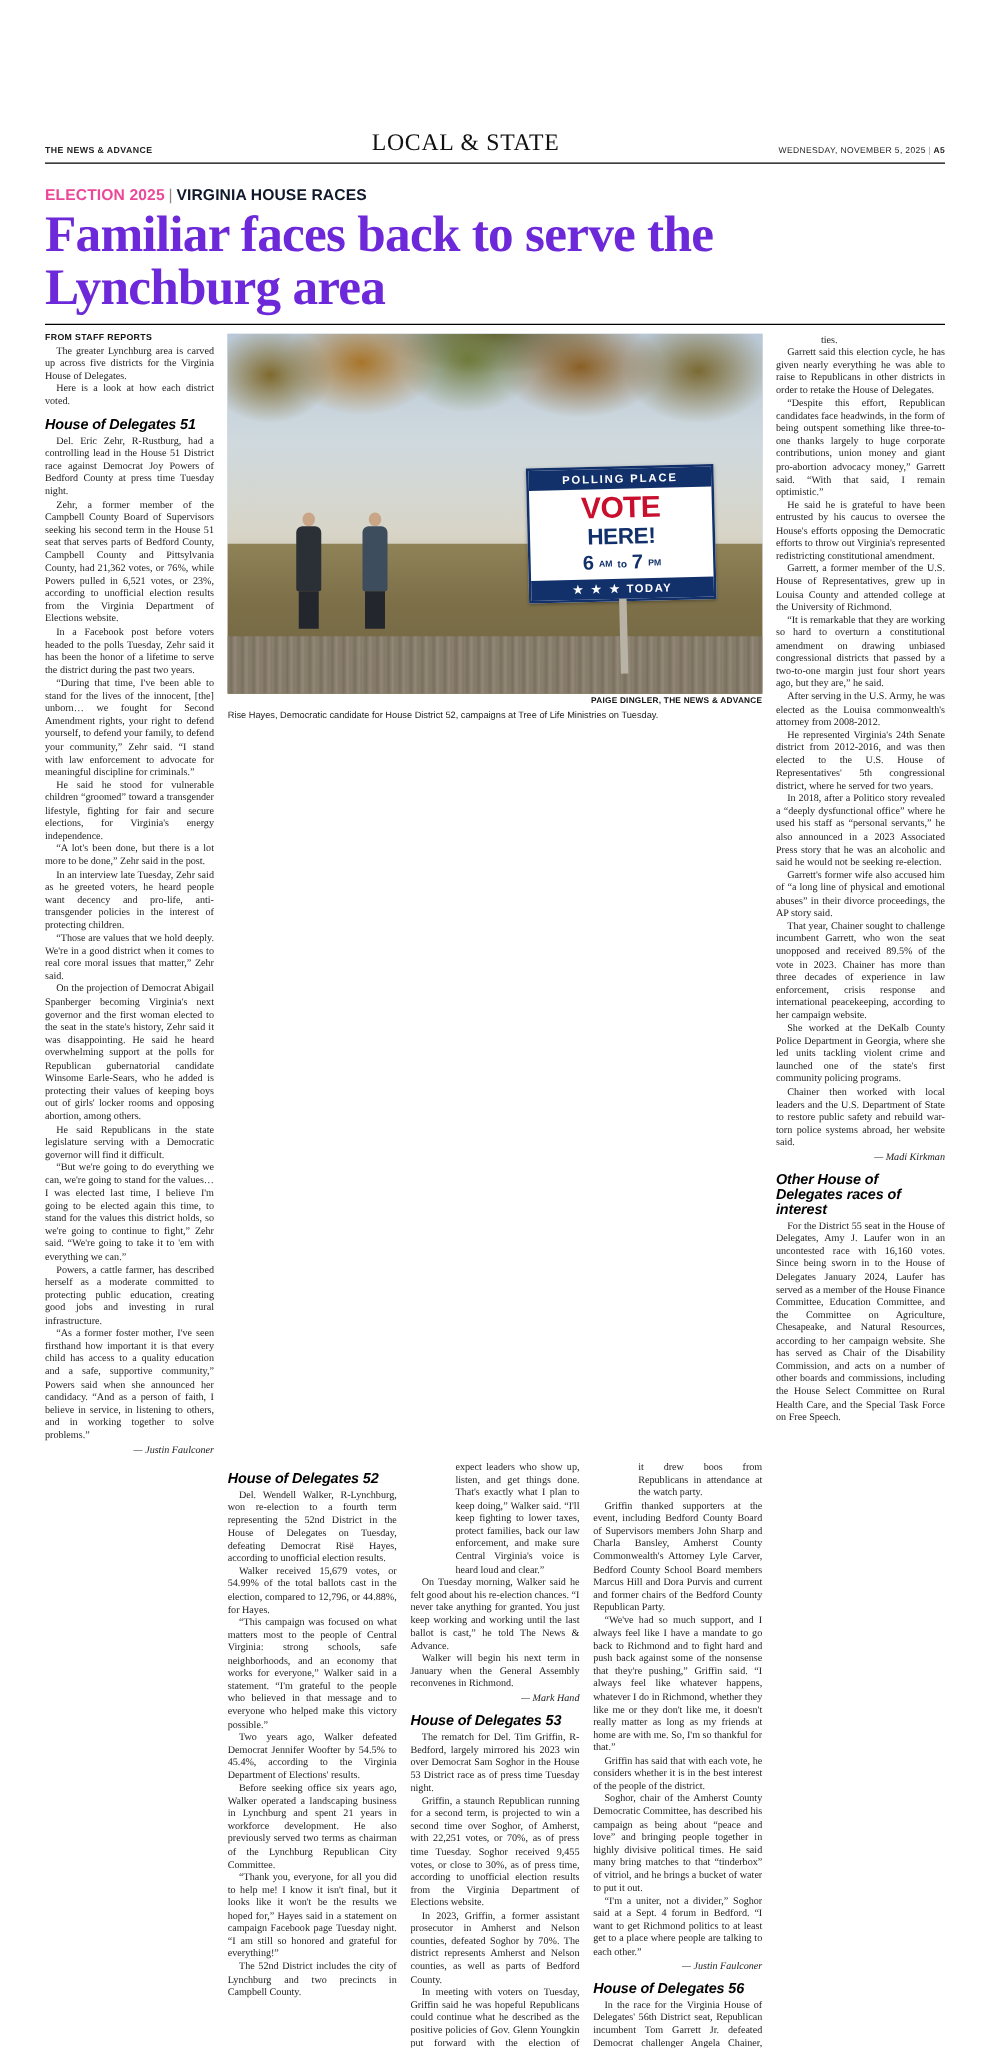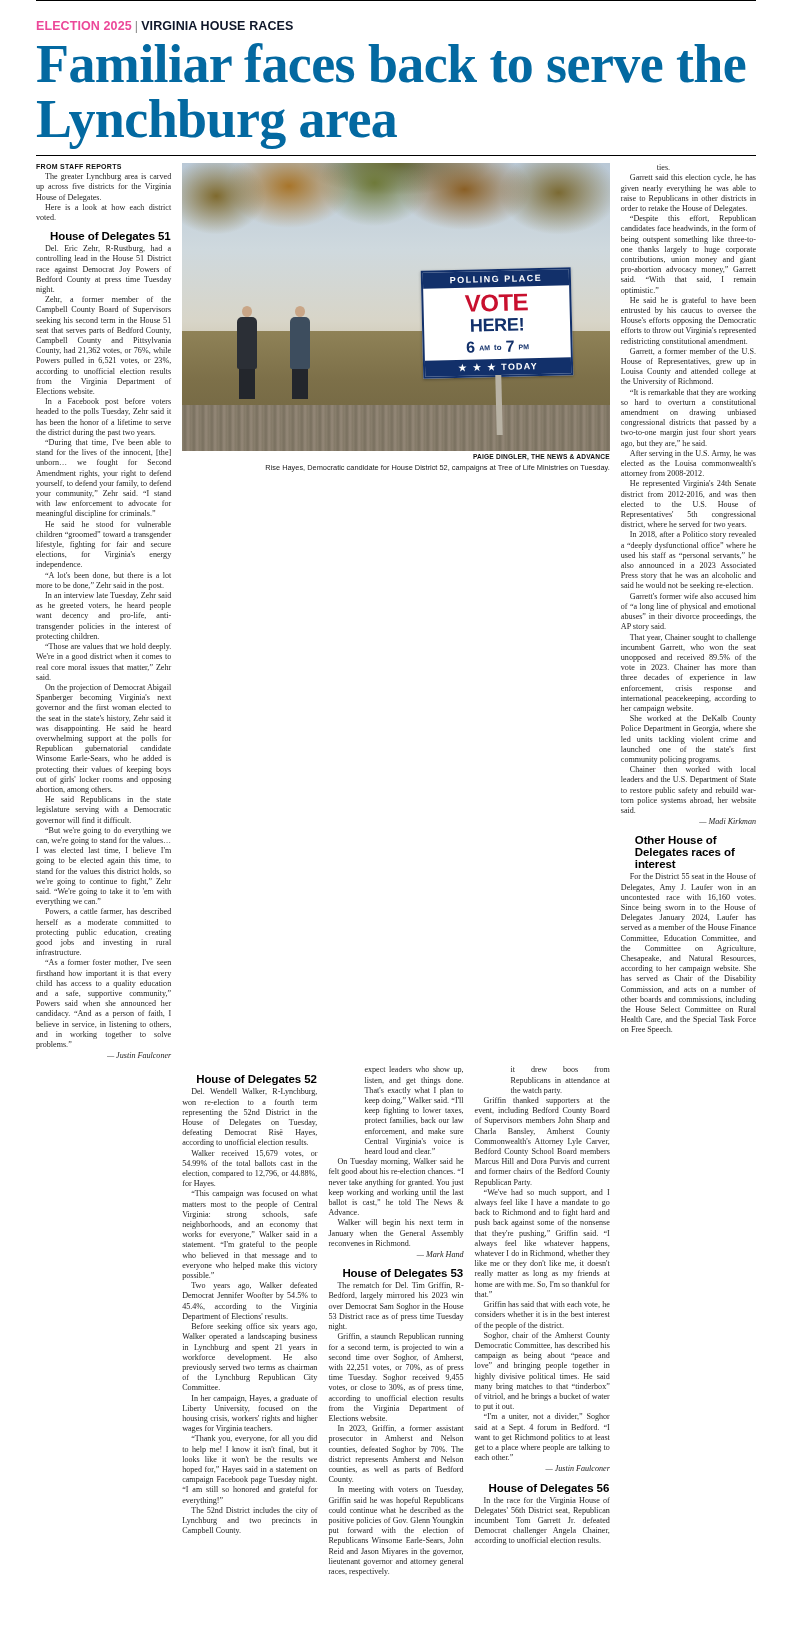--- a/index.html
+++ b/index.html
@@ -43,25 +43,25 @@
     margin-top:18px;
     font-family:"Liberation Sans", sans-serif;
     font-size:12.5px; letter-spacing:.1px;
   }
   .kicker .k-strong { font-weight:800; color:#ec4899; }
   .kicker .k-bar { color:#888; font-weight:400; margin:0 3px; }
   .kicker .k-rest { font-weight:700; color:#0f172a;margin-top:16px; }
   .headline {
     font-family:"Liberation Serif", serif;
     font-weight:700;
-    font-size:54px;
+    font-size:41px;
     line-height:1.02;
     letter-spacing:-0.6px;
     margin-top:4px;
-    color:#0369a1;
+    color:#6d28d9;
   }
   .rule-head { border-top:1px solid #000; margin-top:8px; }
 
   
   .cols {
     display:grid;
     grid-template-columns: repeat(5, 1fr);
     column-gap: 11px;
     margin-top:7px;
   }
@@ -79,21 +79,21 @@
   .body-txt p { margin:0; text-indent:9px; }
   .body-txt p.noind { text-indent:0;padding-left:36px; }
   .byline-tag {
     font-family:"Liberation Sans", sans-serif;
     font-weight:700; font-size:7px; letter-spacing:.3px;
     text-transform:uppercase; margin-bottom:2px; color:#111;
   }
   .subhead {
     font-family:"Liberation Sans", sans-serif;
     font-weight:700; font-size:11.5px; letter-spacing:-.1px;
-    margin:7px 0 2px 14px; color:#000;
+    margin:7px 0 2px 0; color:#000;font-style:italic;
   }
   .subhead.first { margin-top:8px; }
   .signoff {
     text-align:right; font-style:italic; font-size:8.1px;
     font-family:"Liberation Serif", serif; margin-top:1px;
   }
 
   
   .photo-wrap { grid-column: 2 / span 3; }
   .photo {
@@ -147,28 +147,35 @@
     background:#b9b3a5; transform:translateX(-50%); }
 
   .credit {
     font-family:"Liberation Sans", sans-serif;
     font-size:6.6px; font-weight:700; letter-spacing:.2px;
     text-align:right; margin-top:2px; color:#111;
   }
   .credit .cr-name { font-weight:800; }
   .caption {
     font-family:"Liberation Sans", sans-serif;
-    font-size:7.4px; line-height:9px; margin-top:3px; color:#1a1a1a;text-align:right;
+    font-size:7.4px; line-height:9px; margin-top:3px; color:#1a1a1a;
   }
 </style>
 </head>
 <body>
 
 <div class="page">
 
+  <div class="masthead">
+    <div class="mast-left">THE NEWS &amp; ADVANCE</div>
+    <div class="mast-center">LOCAL &amp; STATE</div>
+    <div class="mast-right">
+      <span>WEDNESDAY, NOVEMBER 5, 2025</span><span class="sep">|</span><span class="pg">A5</span>
+    </div>
+  </div>
   <div class="rule-thin"></div>
 
   <div class="kicker">
     <span class="k-strong">ELECTION 2025</span><span class="k-bar">|</span><span class="k-rest">VIRGINIA HOUSE RACES</span>
   </div>
   <div class="headline">Familiar faces back to serve the Lynchburg area</div>
   <div class="rule-head"></div>
 
   <div class="cols">
 
@@ -266,21 +273,20 @@
     <div class="col"></div>
 
     <div class="col">
       <div class="subhead first">House of Delegates 52</div>
       <div class="body-txt">
         <p>Del. Wendell Walker, R-Lynchburg, won re-election to a fourth term representing the 52nd District in the House of Delegates on Tuesday, defeating Democrat Risë Hayes, according to unofficial election results.</p>
         <p>Walker received 15,679 votes, or 54.99% of the total ballots cast in the election, compared to 12,796, or 44.88%, for Hayes.</p>
         <p>“This campaign was focused on what matters most to the people of Central Virginia: strong schools, safe neighborhoods, and an economy that works for everyone,” Walker said in a statement. “I'm grateful to the people who believed in that message and to everyone who helped make this victory possible.”</p>
         <p>Two years ago, Walker defeated Democrat Jennifer Woofter by 54.5% to 45.4%, according to the Virginia Department of Elections' results.</p>
         <p>Before seeking office six years ago, Walker operated a landscaping business in Lynchburg and spent 21 years in workforce development. He also previously served two terms as chairman of the Lynchburg Republican City Committee.</p>
-        <p>In her campaign, Hayes, a graduate of Liberty University, focused on the housing crisis, workers' rights and higher wages for Virginia teachers.</p>
         <p>“Thank you, everyone, for all you did to help me! I know it isn't final, but it looks like it won't be the results we hoped for,” Hayes said in a statement on campaign Facebook page Tuesday night. “I am still so honored and grateful for everything!”</p>
         <p>The 52nd District includes the city of Lynchburg and two precincts in Campbell County.</p>
 
       </div>
     </div>
 
     <div class="col">
       <div class="body-txt">
         <p class="noind">expect leaders who show up, listen, and get things done. That's exactly what I plan to keep doing,” Walker said. “I'll keep fighting to lower taxes, protect families, back our law enforcement, and make sure Central Virginia's voice is heard loud and clear.”</p>
         <p>On Tuesday morning, Walker said he felt good about his re-election chances. “I never take anything for granted. You just keep working and working until the last ballot is cast,” he told The News &amp; Advance.</p>

